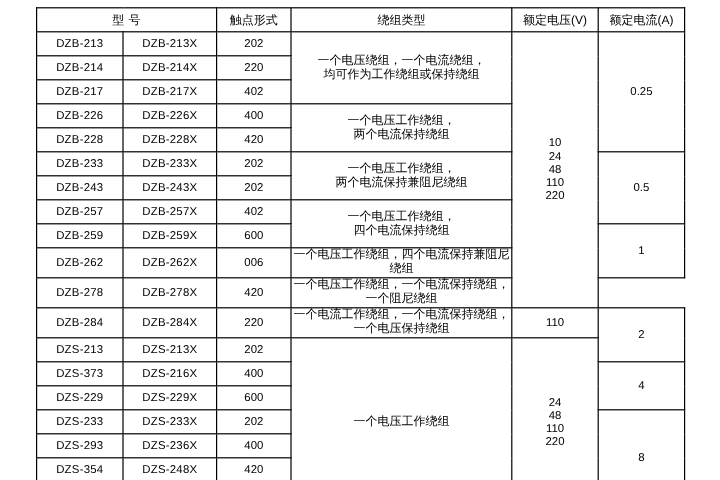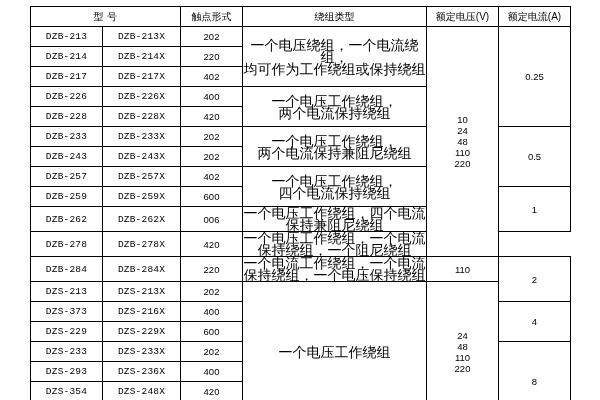--- a/index.html
+++ b/index.html
@@ -43,27 +43,26 @@
     height: 19px;
     font-weight: normal;
   }
   .hdr td {
     height: 20px;
     font-size: 10px;
   }
   .model-cell {
     font-size: 9.5px;
     letter-spacing: 0.2px;
-    font-family: Liberation Mono, monospace;
   }
   .type-head {
     letter-spacing: 0.4px;
   }
   .coil-cell {
-    font-size: 14px;
+    font-size: 10px;
     line-height: 12px;
   }
   .pad-wide { padding: 0 2px; }
   .c1 { width: 72px; }
   .c2 { width: 78px; }
   .c3 { width: 62px; }
   .c4 { width: 184px; }
   .c5 { width: 72px; }
   .c6 { width: 72px; }
 </style>

